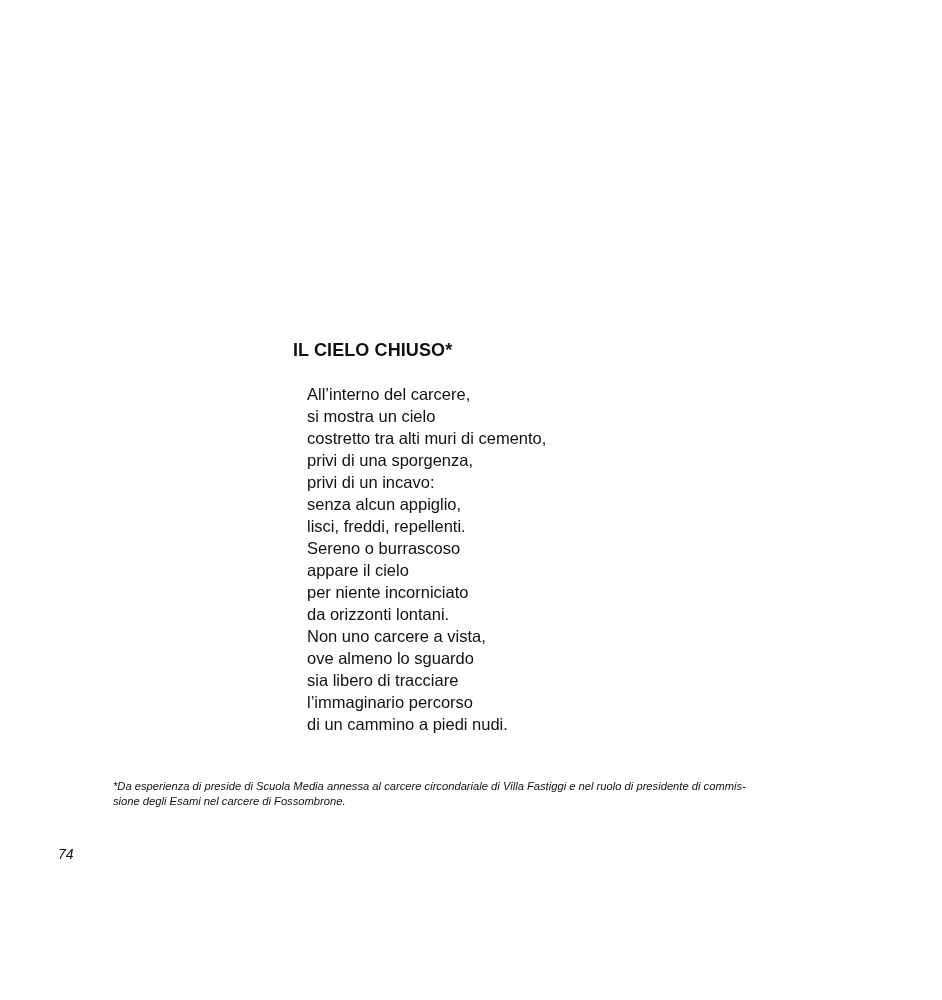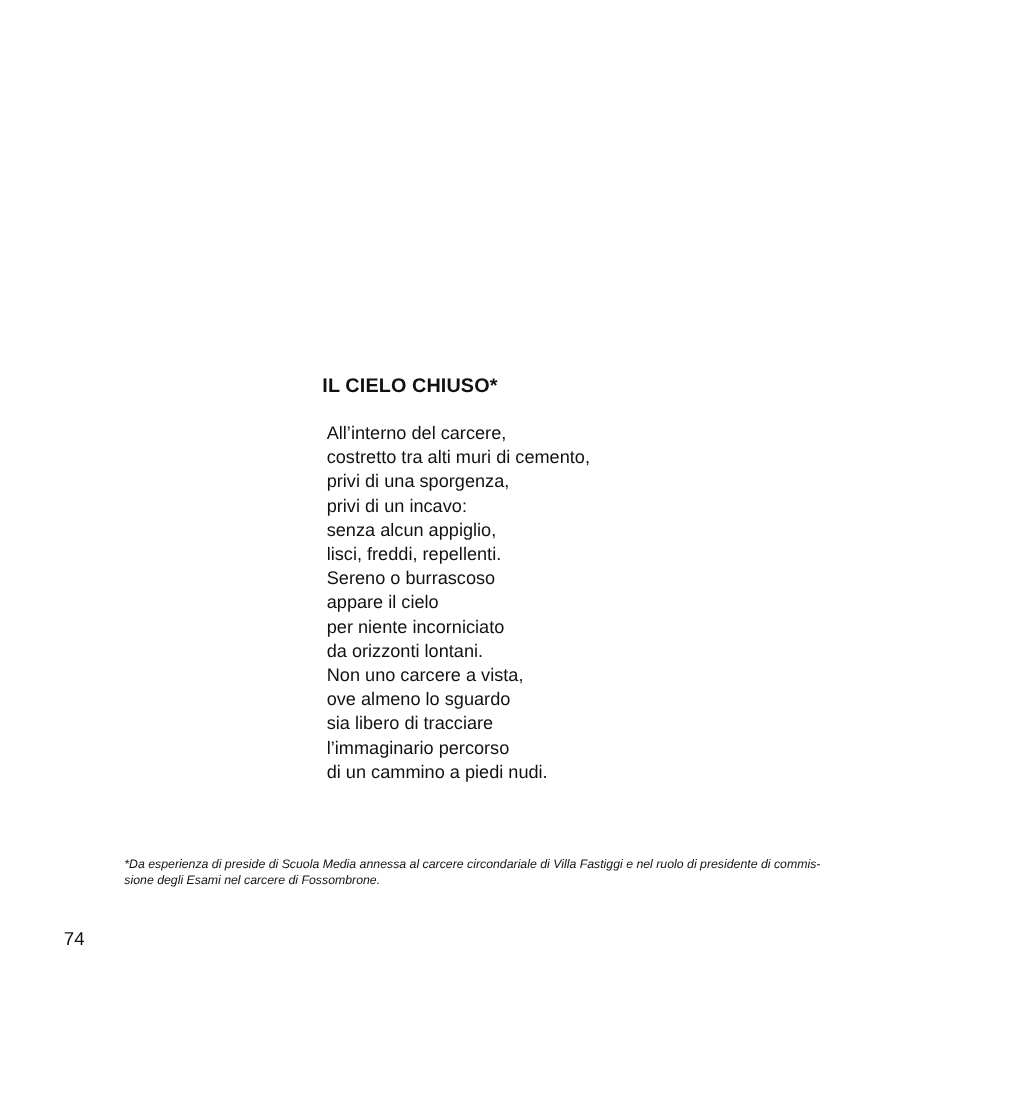--- a/index.html
+++ b/index.html
@@ -21,21 +21,21 @@
       top: 339px;
     }
     .poem-title {
       font-weight: bold;
       font-size: 18px;
       line-height: 22px;
       margin: 0 0 22px 0;
       letter-spacing: 0.1px;
     }
     .poem-lines {
-      margin: 4px;
+      margin: 14px;
       padding: 0;
       list-style: none;
       font-size: 16.5px;
       line-height: 22px;
     }
     .poem-lines li {
       white-space: nowrap;
     }
     .footnote {
       position: absolute;
@@ -47,31 +47,33 @@
       color: #111111;
     }
     .footnote div {
       white-space: nowrap;
       font-style: italic;
     }
     .page-number {
       position: absolute;
       left: 58px;
       top: 843px;
-      font-size: 17px;
+      font-size: 14px;
+      font-style: italic;
       line-height: 22px;
     }
   </style>
 </head>
 <body>
 
 <div class="poem">
   <h1 class="poem-title">IL CIELO CHIUSO*</h1>
   <ul class="poem-lines">
     <li>All’interno del carcere,</li>
+    <li>si mostra un cielo</li>
     <li>costretto tra alti muri di cemento,</li>
     <li>privi di una sporgenza,</li>
     <li>privi di un incavo:</li>
     <li>senza alcun appiglio,</li>
     <li>lisci, freddi, repellenti.</li>
     <li>Sereno o burrascoso</li>
     <li>appare il cielo</li>
     <li>per niente incorniciato</li>
     <li>da orizzonti lontani.</li>
     <li>Non uno carcere a vista,</li>

